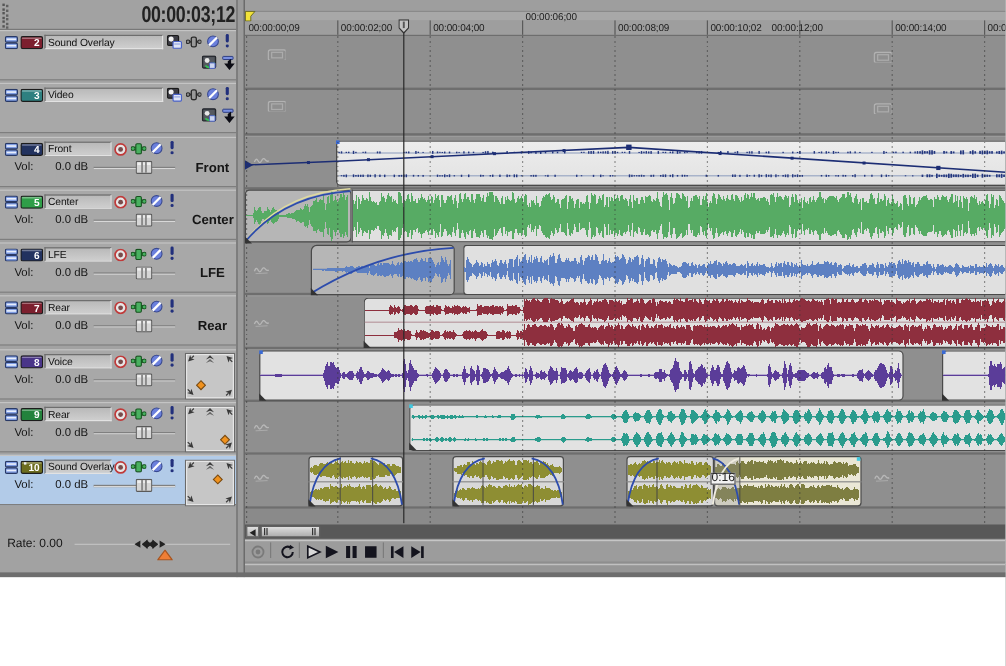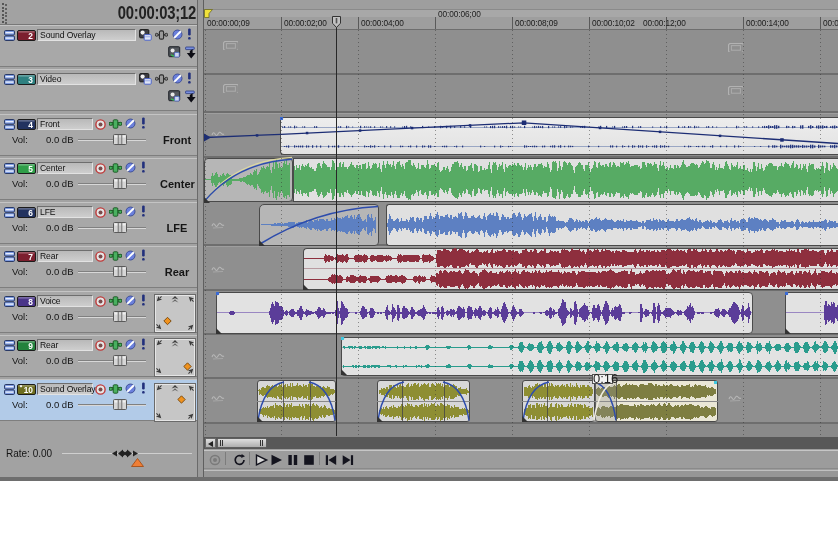--- a/index.html
+++ b/index.html
@@ -981,21 +981,21 @@
         <path d="M174,420.5 Q179,386 200,382" fill="none" stroke="#2d4cac" stroke-width="1.5"></path>
         <path d="M239,382 Q260,386 265,420.5" fill="none" stroke="#2d4cac" stroke-width="1.5"></path>
         <path d="M319,420.5 Q324,386 345,382" fill="none" stroke="#2d4cac" stroke-width="1.5"></path>
         <path d="M390,382 Q407,386 412,420.5" fill="none" stroke="#2d4cac" stroke-width="1.5"></path>
         <path d="M390,420.5 Q395,386 412,382" fill="none" stroke="#efece0" stroke-width="1.6"></path>
         <rect x="412" y="381" width="1" height="40" fill="rgba(70,70,70,.75)"></rect>
       </svg>
       <div class="abs" style="left:53px;top:416px;border-left:6px solid #333;border-top:6px solid transparent;width:0;height:0"></div>
       <div class="abs" style="left:173px;top:416px;border-left:6px solid #333;border-top:6px solid transparent;width:0;height:0"></div>
       <div class="abs" style="left:318px;top:416px;border-left:6px solid #333;border-top:6px solid transparent;width:0;height:0"></div>
-      <div class="abs" style="left:388px;top:374px;width:21px;height:10px;background:#f2f2f2;border:1px solid #555;font-size:13px;line-height:8px;color:#222;text-align:right">0:16</div>
+      <div class="abs" style="left:388px;top:394px;width:21px;height:10px;background:#f2f2f2;border:1px solid #555;font-size:10px;line-height:8px;color:#222;text-align:right">0:16</div>
       <div class="abs" style="left:510px;top:380.5px;width:3px;height:3px;background:#40c8e0"></div>
 <div class="grid" style="left:0.5px;top:30px;height:406px"></div>
       <div class="grid" style="left:77px;top:30px;height:406px"></div>
       <div class="grid" style="left:154px;top:30px;height:406px"></div>
       <div class="grid" style="left:231px;top:30px;height:406px"></div>
       <div class="grid" style="left:308px;top:30px;height:406px"></div>
       <div class="grid" style="left:385px;top:30px;height:406px"></div>
       <div class="grid" style="left:462px;top:30px;height:406px"></div>
       <div class="grid" style="left:539px;top:30px;height:406px"></div>
       <div class="grid" style="left:616px;top:30px;height:406px"></div>

